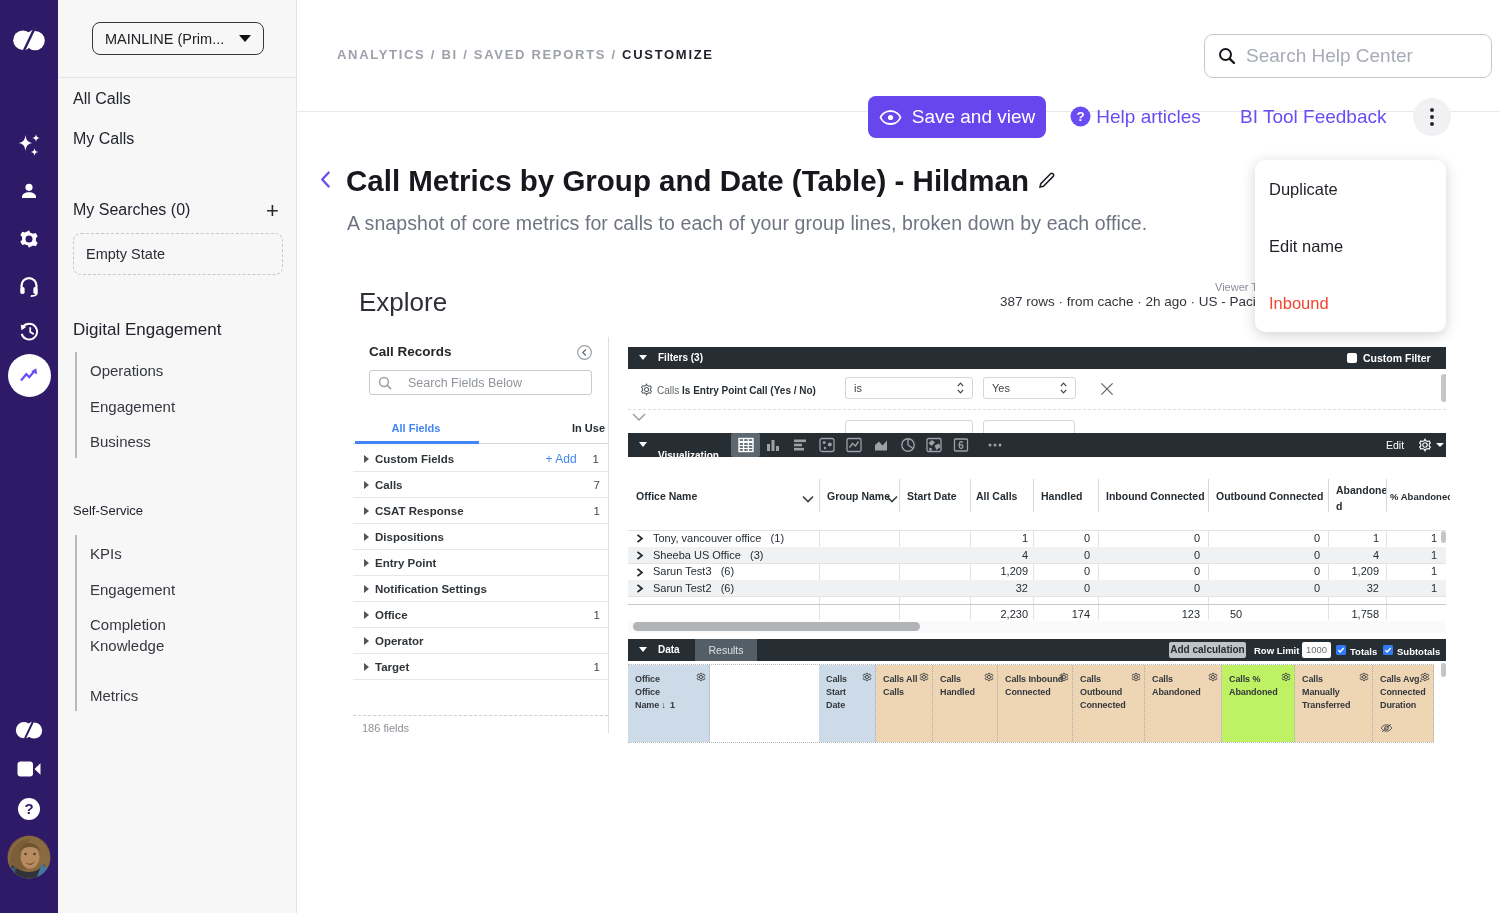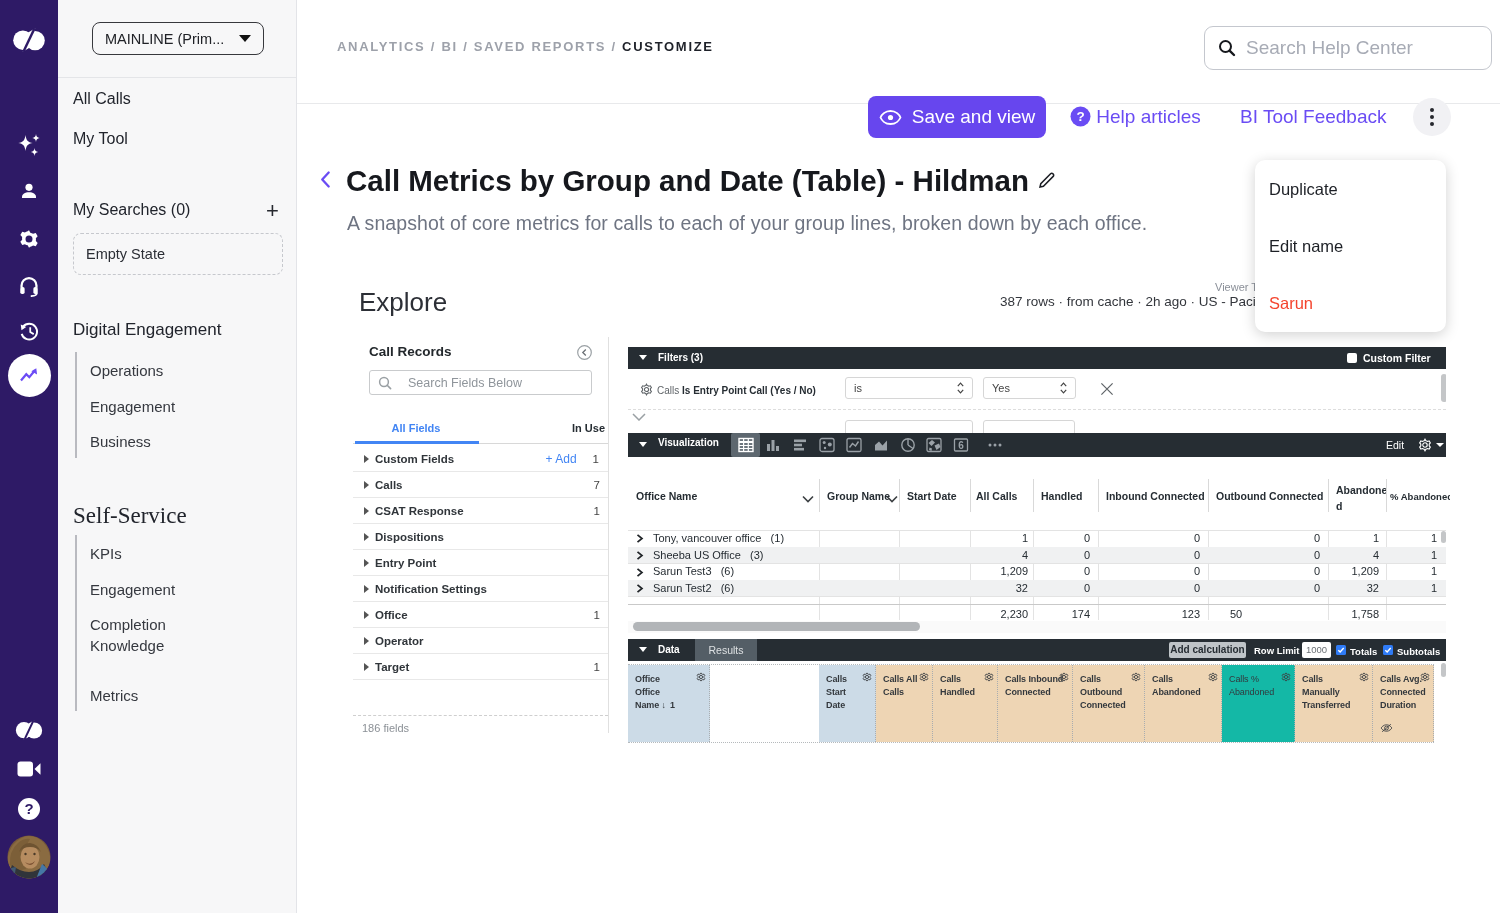--- a/index.html
+++ b/index.html
@@ -11,21 +11,21 @@
   .railico { position:absolute; left:50%; transform:translateX(-50%); color:#fff; }
   
   #sidebar { left:58px; top:0; width:239px; height:913px; background:#f7f7f8; border-right:1px solid #e3e4e8; }
   #sbtop { position:absolute; left:0; top:0; width:100%; height:78px; border-bottom:1px solid #e4e5e8; }
   .mainline { position:absolute; left:34px; top:22px; width:172px; height:33px; border:1px solid #37383d; border-radius:8px; background:#f7f7f8; color:#202227; font-size:14.5px; display:flex; align-items:center; padding:0 12px; }
   .mainline .tri { margin-left:auto; width:0; height:0; border-left:6px solid transparent; border-right:6px solid transparent; border-top:7px solid #111; }
   .sbitem { position:absolute; left:15px; color:#21242c; font-size:16px; }
   .sbsub { position:absolute; left:32px; color:#35383f; font-size:15px; }
   .vline { position:absolute; left:17px; width:2px; background:#b9bac0; }
   
-  #topbar { left:297px; top:8px; width:1203px; height:96px; background:#fff; border-bottom:1px solid #e8e9eb; }
+  #topbar { left:297px; top:16px; width:1203px; height:96px; background:#fff; border-bottom:1px solid #e8e9eb; }
   .crumb { position:absolute; left:40px; top:31px; font-size:13px; letter-spacing:1.7px; color:#9da1aa; font-weight:600; }
   .crumb b { color:#1e2129; font-weight:700; }
   .helpsearch { position:absolute; left:907px; top:18px; width:288px; height:44px; border:1.5px solid #c4c7ce; border-radius:9px; background:#fff; display:flex; align-items:center; padding:0 12px; }
   .helpsearch span { color:#a7abb5; font-size:19px; margin-left:9px; }
   
   .savebtn { left:868px; top:96px; width:178px; height:42px; background:#6746ee; border-radius:8px; color:#fff; font-size:19px; display:flex; align-items:center; justify-content:center; gap:10px; }
   .plink { color:#6a4cf4; font-size:19px; }
   .kebab { left:1413px; top:98px; width:38px; height:38px; border-radius:50%; background:#f1f1f4; display:flex; align-items:center; justify-content:center; }
   .title { left:346px; top:164px; font-size:29.5px; font-weight:700; color:#16181d; letter-spacing:0px; }
   .subtitle { left:347px; top:212px; font-size:19.5px; color:#6e7482; letter-spacing:0.1px; }
@@ -116,30 +116,30 @@
       <path d="M18 27 Q23 31 28 26 Q26 30 23 30 Q20 30 18 27 Z" fill="#7d5233"></path>
       <circle cx="18.5" cy="19" r="1.2" fill="#4a3a28"></circle>
       <circle cx="27.5" cy="19" r="1.2" fill="#4a3a28"></circle>
     </g>
   </svg>
 </div>
 <div class="abs" id="sidebar">
   <div id="sbtop"></div>
   <div class="mainline">MAINLINE (Prim...<span class="tri"></span></div>
   <div class="sbitem" style="top:90px;">All Calls</div>
-  <div class="sbitem" style="top:130px;">My Tool</div>
+  <div class="sbitem" style="top:130px;">My Calls</div>
   <div class="sbitem" style="top:201px;">My Searches (0)</div>
   <div class="sbitem" style="top:198px; left:208px; font-size:22px; color:#26292f;">+</div>
   <div style="position:absolute; left:15px; top:233px; width:210px; height:42px; border:1.5px dashed #c6c8cd; border-radius:8px; color:#2a2d34; font-size:14.5px; display:flex; align-items:center; padding-left:12px;">Empty State</div>
   <div class="sbitem" style="top:320px; font-size:17px;">Digital Engagement</div>
   <div class="vline" style="top:352px; height:106px;"></div>
   <div class="sbsub" style="top:362px;">Operations</div>
   <div class="sbsub" style="top:398px;">Engagement</div>
   <div class="sbsub" style="top:433px;">Business</div>
-  <div class="sbitem" style="top:503px; font-size:23px;font-family:Liberation Serif, serif;">Self-Service</div>
+  <div class="sbitem" style="top:503px; font-size:13px;">Self-Service</div>
   <div class="vline" style="top:535px; height:176px;"></div>
   <div class="sbsub" style="top:545px;">KPIs</div>
   <div class="sbsub" style="top:581px;">Engagement</div>
   <div class="sbsub" style="top:616px;">Completion</div>
   <div class="sbsub" style="top:637px;">Knowledge</div>
   <div class="sbsub" style="top:687px;">Metrics</div>
 </div>
 <div class="abs" id="topbar">
   <div class="crumb">ANALYTICS / BI / SAVED REPORTS / <b>CUSTOMIZE</b></div>
   <div class="helpsearch">
@@ -176,21 +176,21 @@
     <path d="M2 15 L2.8 11.6 L12.6 1.8 a1.6 1.6 0 0 1 2.3 0 l0.3 0.3 a1.6 1.6 0 0 1 0 2.3 L5.4 14.2 Z" fill="none" stroke="#1c1e24" stroke-width="1.5"></path>
   </svg>
 <div class="abs subtitle">A snapshot of core metrics for calls to each of your group lines, broken down by each office.</div>
 
 <div class="abs exh">Explore</div>
 <div class="abs meta">387 rows · from cache · 2h ago · US - Pacific</div>
 <div class="abs meta2">Viewer Timezone</div>
 <div class="abs menu">
   <div style="top:20px;">Duplicate</div>
   <div style="top:77px;">Edit name</div>
-  <div style="top:134px; color:#f4442e;">Sarun</div>
+  <div style="top:134px; color:#f4442e;">Inbound</div>
 </div>
 <div class="abs" id="fields">
   <div style="position:absolute; left:16px; top:7px; font-size:13.5px; font-weight:700; color:#23282c;">Call Records</div>
   <svg style="position:absolute; left:224px; top:8px;" width="15" height="15" viewBox="0 0 15 15">
       <circle cx="7.5" cy="7.5" r="6.8" fill="none" stroke="#9aa0a4" stroke-width="1.2"></circle>
       <path d="M8.8 4.5 L5.8 7.5 L8.8 10.5" fill="none" stroke="#6b7075" stroke-width="1.3"></path>
     </svg>
   <div style="position:absolute; left:16px; top:33px; width:223px; height:25px; border:1px solid #c9cbcd; border-radius:3px; display:flex; align-items:center; padding:0 8px; background:#fff;">
     <svg width="14" height="14" viewBox="0 0 14 14">
         <circle cx="6" cy="6" r="4.4" fill="none" stroke="#9aa0a4" stroke-width="1.5"></circle>
@@ -242,21 +242,21 @@
   <svg style="position:absolute; left:4px; top:44px;" width="14" height="8" viewBox="0 0 14 8">
       <path d="M1 1 L7 7 L13 1" fill="none" stroke="#9aa0a4" stroke-width="1.5"></path>
     </svg>
   <div class="selbox" style="left:217px; top:51px; width:128px; height:20px;"></div>
   <div class="selbox" style="left:355px; top:51px; width:92px; height:20px;"></div>
   <div style="position:absolute; left:813px; top:5px; width:6px; height:28px; background:#c4c6c8; border-radius:3px;"></div>
 </div>
 
 <div class="abs darkbar" style="left:628px; top:433px; width:818px; height:24px;">
   <span style="position:absolute; left:11px; top:9px; width:0; height:0; border-left:4.5px solid transparent; border-right:4.5px solid transparent; border-top:5px solid #fff;"></span>
-  <span style="position:absolute; left:30px; top:4px;">Visualization</span>
+  <span style="position:absolute; left:30px; top:17px;">Visualization</span>
   <span id="vizicons" style="position:absolute; left:103px; top:0;">
       <span style="position:absolute; left:0px; top:0px; width:29px; height:24px; background:#5d676f; border-radius:2px;"></span>
       <svg style="position:absolute; left:6.6px; top:4px;" width="16" height="16" viewBox="0 0 16 16">
         <rect x="1" y="1.5" width="14" height="13" fill="none" stroke="#fff" stroke-width="1.4"></rect>
         <line x1="1" y1="5" x2="15" y2="5" stroke="#fff" stroke-width="2.2"></line>
         <line x1="1" y1="8.5" x2="15" y2="8.5" stroke="#fff" stroke-width="1.2"></line>
         <line x1="1" y1="11.5" x2="15" y2="11.5" stroke="#fff" stroke-width="1.2"></line>
         <line x1="5.6" y1="1.5" x2="5.6" y2="14.5" stroke="#fff" stroke-width="1.2"></line>
         <line x1="10.3" y1="1.5" x2="10.3" y2="14.5" stroke="#fff" stroke-width="1.2"></line>
       </svg>
@@ -467,21 +467,21 @@
         <path fill="none" stroke="#3c4043" stroke-width="2.2" d="M12 8.2 a3.8 3.8 0 1 0 0 7.6 a3.8 3.8 0 1 0 0-7.6 M12 2.2 l1.4 2.5 a7.6 7.6 0 0 1 2.9 1.2 l2.8-0.8 l2 3.4 l-1.9 2.1 a7.6 7.6 0 0 1 0 2.8 l1.9 2.1 l-2 3.4 l-2.8-0.8 a7.6 7.6 0 0 1-2.9 1.2 L12 21.8 l-1.4-2.5 a7.6 7.6 0 0 1-2.9-1.2 l-2.8 0.8 l-2-3.4 l1.9-2.1 a7.6 7.6 0 0 1 0-2.8 L2.9 8.5 l2-3.4 l2.8 0.8 a7.6 7.6 0 0 1 2.9-1.2 Z"></path>
       </svg>
     </div>
   <div style="position:absolute; left:517px; top:4px; width:77px; height:77px; background:#eed5b4; border-right:1px dotted #a9adb0; font-size:9px; font-weight:700; color:#33383d; line-height:13px; padding:8px 0 0 7px; letter-spacing:-0.1px;">
       <div>Calls</div>
       <div>Abandoned</div>
       <svg style="position:absolute; right:3px; top:7px;" width="10" height="10" viewBox="0 0 24 24">
         <path fill="none" stroke="#3c4043" stroke-width="2.2" d="M12 8.2 a3.8 3.8 0 1 0 0 7.6 a3.8 3.8 0 1 0 0-7.6 M12 2.2 l1.4 2.5 a7.6 7.6 0 0 1 2.9 1.2 l2.8-0.8 l2 3.4 l-1.9 2.1 a7.6 7.6 0 0 1 0 2.8 l1.9 2.1 l-2 3.4 l-2.8-0.8 a7.6 7.6 0 0 1-2.9 1.2 L12 21.8 l-1.4-2.5 a7.6 7.6 0 0 1-2.9-1.2 l-2.8 0.8 l-2-3.4 l1.9-2.1 a7.6 7.6 0 0 1 0-2.8 L2.9 8.5 l2-3.4 l2.8 0.8 a7.6 7.6 0 0 1 2.9-1.2 Z"></path>
       </svg>
     </div>
-  <div style="position:absolute; left:594px; top:4px; width:73px; height:77px; background:#14b8a6; border-right:1px dotted #a9adb0; font-size:9px; font-weight:400; color:#33383d; line-height:13px; padding:8px 0 0 7px; letter-spacing:-0.1px;">
+  <div style="position:absolute; left:594px; top:4px; width:73px; height:77px; background:#bef264; border-right:1px dotted #a9adb0; font-size:9px; font-weight:700; color:#33383d; line-height:13px; padding:8px 0 0 7px; letter-spacing:-0.1px;">
       <div>Calls %</div>
       <div>Abandoned</div>
       <svg style="position:absolute; right:3px; top:7px;" width="10" height="10" viewBox="0 0 24 24">
         <path fill="none" stroke="#3c4043" stroke-width="2.2" d="M12 8.2 a3.8 3.8 0 1 0 0 7.6 a3.8 3.8 0 1 0 0-7.6 M12 2.2 l1.4 2.5 a7.6 7.6 0 0 1 2.9 1.2 l2.8-0.8 l2 3.4 l-1.9 2.1 a7.6 7.6 0 0 1 0 2.8 l1.9 2.1 l-2 3.4 l-2.8-0.8 a7.6 7.6 0 0 1-2.9 1.2 L12 21.8 l-1.4-2.5 a7.6 7.6 0 0 1-2.9-1.2 l-2.8 0.8 l-2-3.4 l1.9-2.1 a7.6 7.6 0 0 1 0-2.8 L2.9 8.5 l2-3.4 l2.8 0.8 a7.6 7.6 0 0 1 2.9-1.2 Z"></path>
       </svg>
     </div>
   <div style="position:absolute; left:667px; top:4px; width:78px; height:77px; background:#eed5b4; border-right:1px dotted #a9adb0; font-size:9px; font-weight:700; color:#33383d; line-height:13px; padding:8px 0 0 7px; letter-spacing:-0.1px;">
       <div>Calls</div>
       <div>Manually</div>
       <div>Transferred</div>

